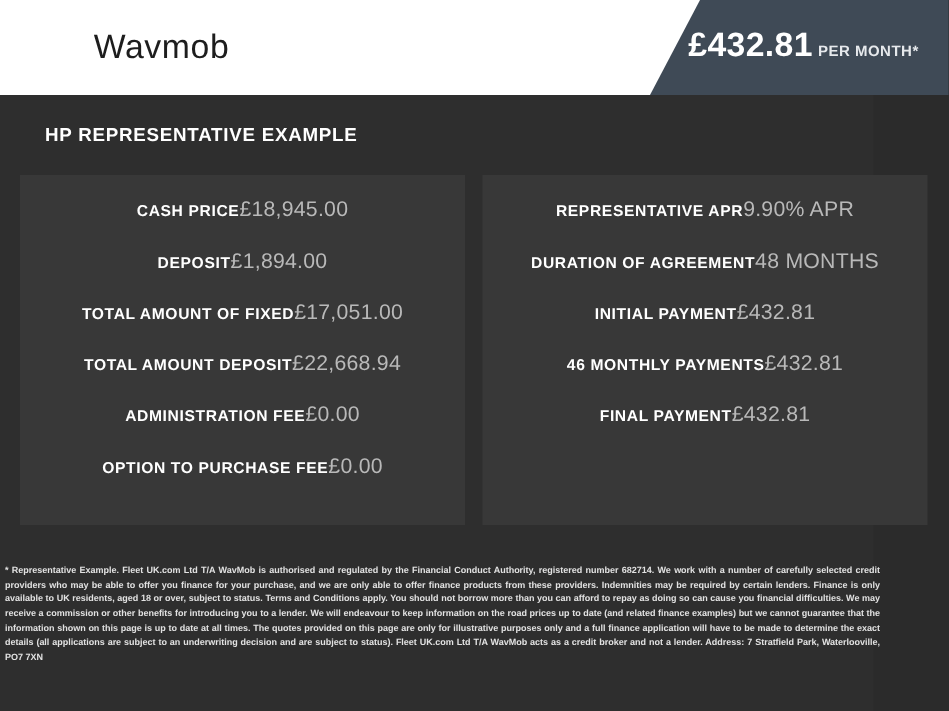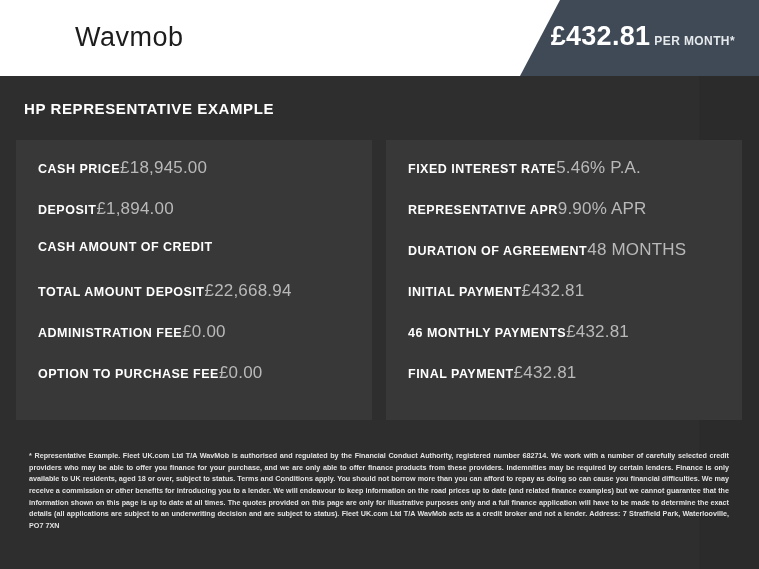--- a/index.html
+++ b/index.html
@@ -63,21 +63,21 @@
     font-size: 12px;
     font-weight: bold;
     color: #e6e9ec;
     margin-left: 4px;
     letter-spacing: 0.4px;
   }
 
   
   .section-title {
     position: absolute;
-    left: 24px;
+    left: 36px;
     top: 100px;
     font-size: 15px;
     font-weight: bold;
     color: #ffffff;
     letter-spacing: 0.6px;
     text-align: center;
   }
 
   
   .panels {
@@ -90,42 +90,42 @@
   }
   .panel {
     background: #383838;
     width: 356px;
     padding: 18px 0 16px 0;
     box-sizing: border-box;
   }
   .row {
     display: flex;
     align-items: baseline;
-    justify-content: flex-start;
+    justify-content: center;
     padding: 0 22px;
     height: 41px;
   }
   .row-label {
     font-size: 12.5px;
     font-weight: bold;
     color: #ffffff;
     letter-spacing: 0.5px;
     white-space: nowrap;
   }
   .row-value {
     font-size: 17px;
     color: #b9b9b9;
     letter-spacing: 0.2px;
     white-space: nowrap;
   }
 
   
   .disclaimer {
     position: absolute;
-    left: 29px;
+    left: 4px;
     top: 450px;
     width: 700px;
     font-size: 7.2px;
     line-height: 1.62;
     color: #e2e2e2;
     font-weight: bold;
     text-align: justify;
   }
 </style>
 </head>
@@ -149,42 +149,39 @@
     <div class="panel">
       <div class="row">
         <span class="row-label">CASH PRICE</span>
         <span class="row-value">£18,945.00</span>
       </div>
       <div class="row">
         <span class="row-label">DEPOSIT</span>
         <span class="row-value">£1,894.00</span>
       </div>
       <div class="row">
-        <span class="row-label">CASH AMOUNT OF CREDIT</span>
+        <span class="row-label">TOTAL AMOUNT OF FIXED</span>
+        <span class="row-value">£17,051.00</span>
       </div>
       <div class="row">
         <span class="row-label">TOTAL AMOUNT DEPOSIT</span>
         <span class="row-value">£22,668.94</span>
       </div>
       <div class="row">
         <span class="row-label">ADMINISTRATION FEE</span>
         <span class="row-value">£0.00</span>
       </div>
       <div class="row">
         <span class="row-label">OPTION TO PURCHASE FEE</span>
         <span class="row-value">£0.00</span>
       </div>
     </div>
 
     <div class="panel">
       <div class="row">
-        <span class="row-label">FIXED INTEREST RATE</span>
-        <span class="row-value">5.46% P.A.</span>
-      </div>
-      <div class="row">
         <span class="row-label">REPRESENTATIVE APR</span>
         <span class="row-value">9.90% APR</span>
       </div>
       <div class="row">
         <span class="row-label">DURATION OF AGREEMENT</span>
         <span class="row-value">48 MONTHS</span>
       </div>
       <div class="row">
         <span class="row-label">INITIAL PAYMENT</span>
         <span class="row-value">£432.81</span>

